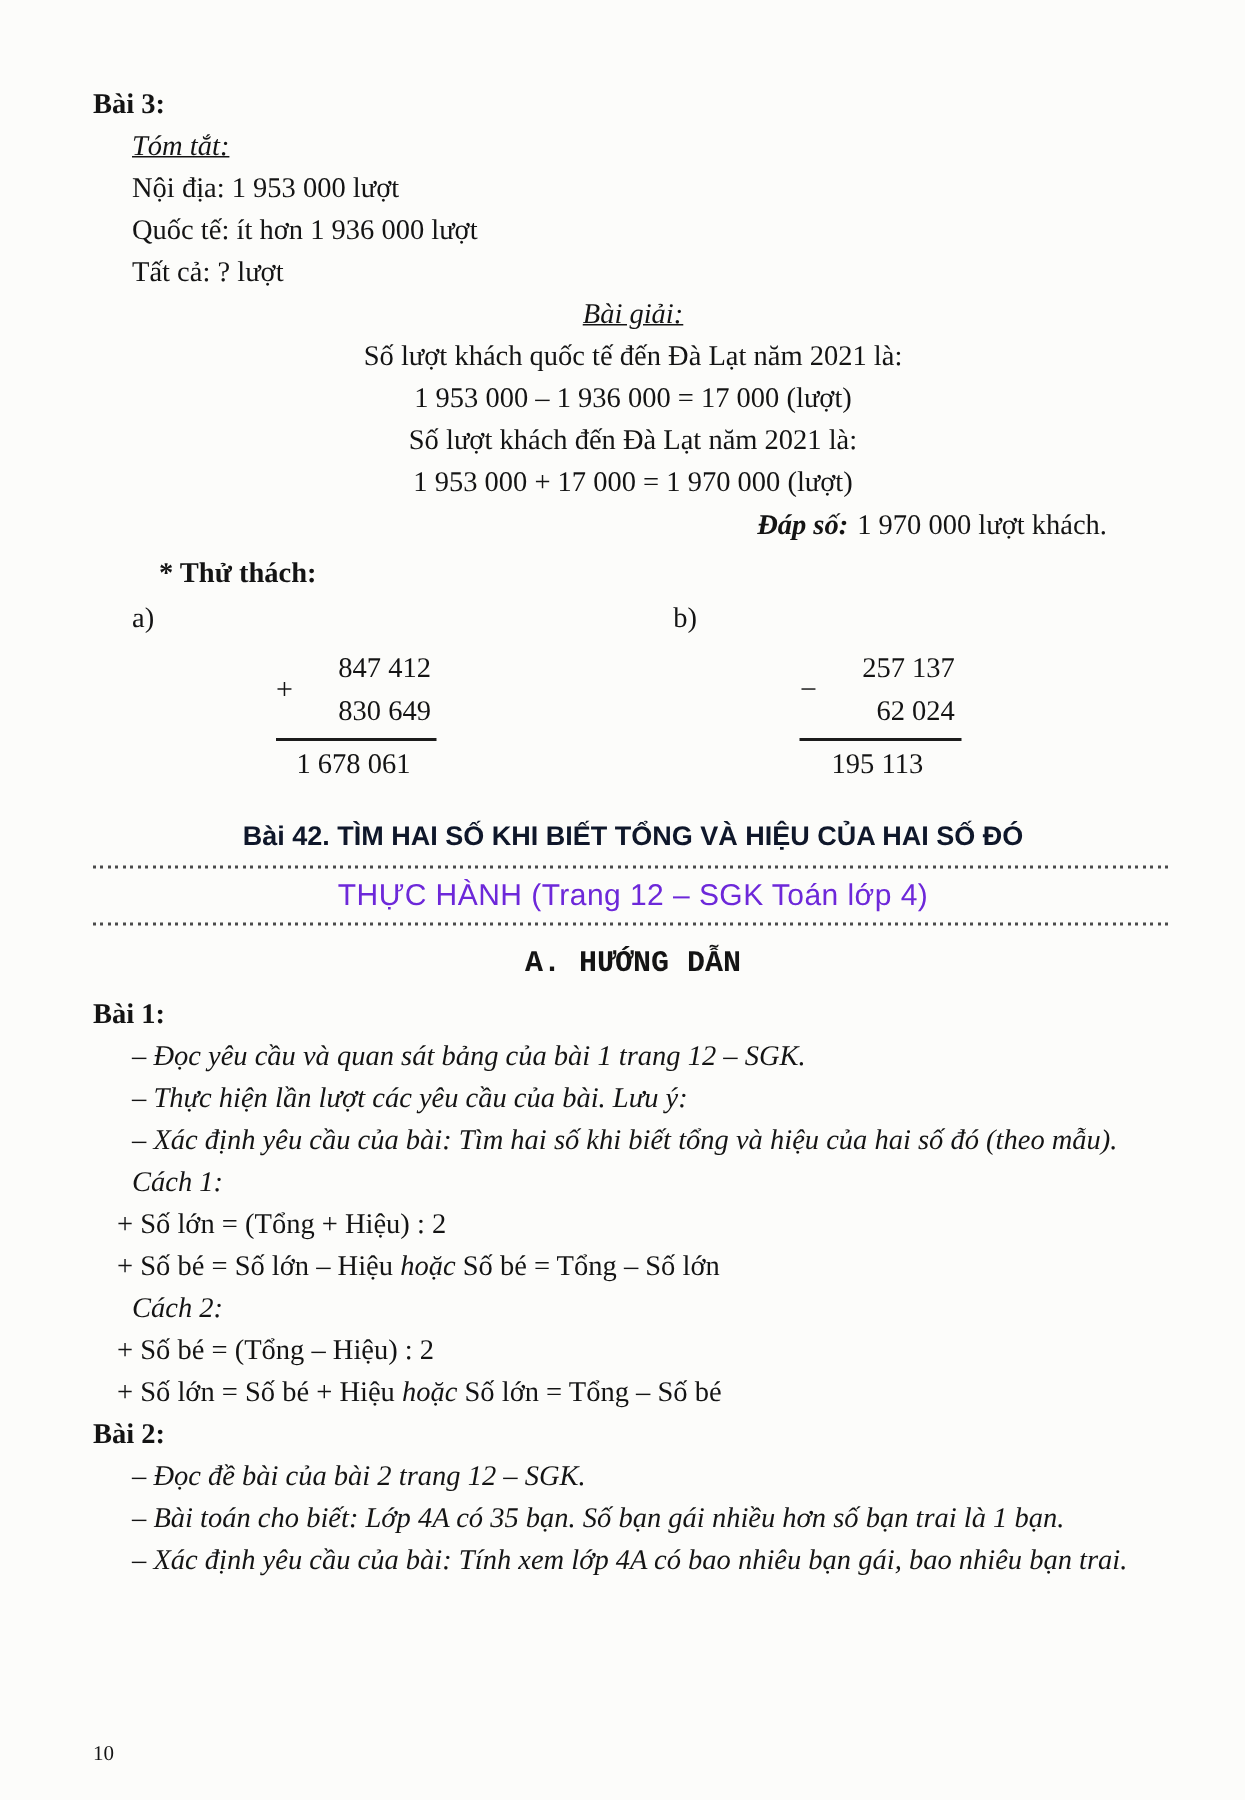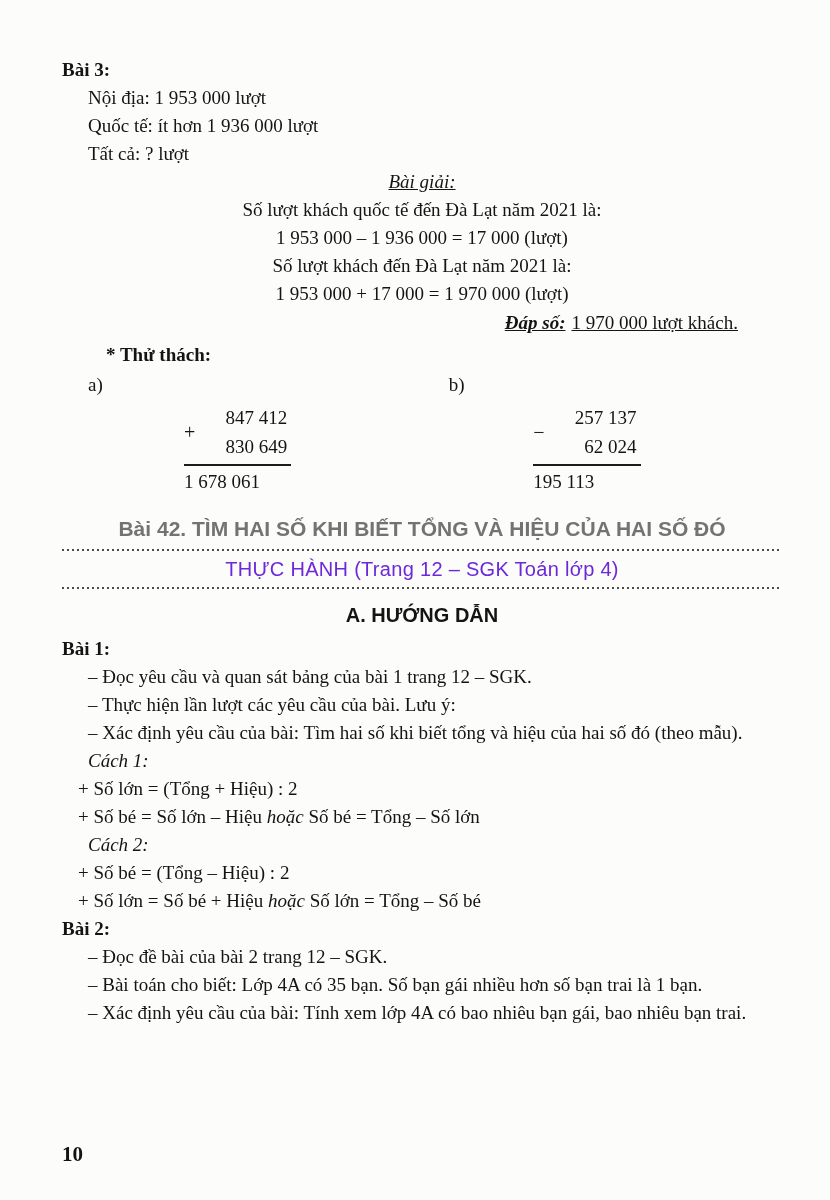--- a/index.html
+++ b/index.html
@@ -15,72 +15,73 @@
     line-height:28px;
     color:#141414;
     overflow:hidden;
   }
   p, h2, h3 { margin:0; padding:0; font-weight:normal; }
   .section-title { font-weight:bold; font-size:19px; }
   .label-iu { font-style:italic; text-decoration:underline; margin-left:26px; }
   .indent1 { margin-left:26px; }
   .indent2 { margin-left:16px; }
   .center { text-align:center; margin-left:0; }
-  .para { text-indent:26px; text-align:justify; }
+  .para { text-indent:26px; text-align:justify;font-style:italic; }
   .em { font-style:italic; }
 
-  .dapso-line { text-align:right; padding-right:44px; margin-top:1px;text-decoration:underline; }
+  .dapso-line { text-align:right; padding-right:44px; margin-top:1px; }
   .dapso-label { font-weight:bold; font-style:italic; margin-right:6px; }
 
   .thuthach-label { font-weight:bold; margin-left:44px; margin-top:4px; }
 
   .ab-labels { display:flex; margin-top:2px; }
   .ab-label-a { margin-left:26px; }
   .ab-label-b { margin-left:346px; }
 
   .math-row { display:flex; margin-top:4px; }
   .math-block { display:inline-block; }
   .math-block.add { margin-left:122px; }
   .math-block.sub { margin-left:242px; }
   .mrows { display:flex; align-items:center; border-bottom:2px solid #1c1c1c; padding:0 4px 3px 0; }
   .msign { font-size:20px; margin-right:10px; }
   .mops { flex:1; text-align:right; min-width:82px; }
   .mops div { line-height:29px; }
-  .mresult { text-align:left; line-height:31px; padding-right:4px; }
+  .mresult { text-align:center; line-height:31px; padding-right:4px; }
 
   .lesson-head { margin-top:16px; }
   .lesson-heading {
     font-family:"Liberation Sans", sans-serif;
-    font-weight:bold; font-size:21px; line-height:32px;
-    text-align:center; white-space:nowrap; color:#737373;
+    font-weight:bold; font-size:18px; line-height:32px;
+    text-align:center; white-space:nowrap; color:#0f172a;
   }
   .dotted-rule {
     height:2px; margin:4px 0;
     background-image:repeating-linear-gradient(to right, #4a4a4a 0 2px, transparent 2px 5px);
   }
   .lesson-subheading {
     font-family:"Liberation Sans", sans-serif;
     font-size:20px; line-height:28px; text-align:center;
     letter-spacing:0.3px; color:#6d28d9;
   }
   .section-a {
-    font-family:Liberation Sans, sans-serif;
+    font-family:Liberation Mono, monospace;
     font-weight:bold; font-size:20px; text-align:center;
     margin-top:12px; margin-bottom:6px;
   }
 
-  .page-number { position:absolute; left:62px; bottom:32px; font-size:21px;font-weight:bold; }
+  .page-number { position:absolute; left:62px; bottom:16px; font-size:14px; }
 </style>
 </head>
 <body>
 
 <div class="page">
 
   <section>
     <h3 class="section-title">Bài 3:</h3>
+    <p class="label-iu">Tóm tắt:</p>
     <p class="indent1">Nội địa: 1 953 000 lượt</p>
     <p class="indent1">Quốc tế: ít hơn 1 936 000 lượt</p>
     <p class="indent1">Tất cả: ? lượt</p>
     <p class="label-iu center">Bài giải:</p>
     <p class="center">Số lượt khách quốc tế đến Đà Lạt năm 2021 là:</p>
     <p class="center">1 953 000 – 1 936 000 = 17 000 (lượt)</p>
     <p class="center">Số lượt khách đến Đà Lạt năm 2021 là:</p>
     <p class="center">1 953 000 + 17 000 = 1 970 000 (lượt)</p>
     <p class="dapso-line">
       <span class="dapso-label">Đáp số:</span><span>1 970 000 lượt khách.</span>

